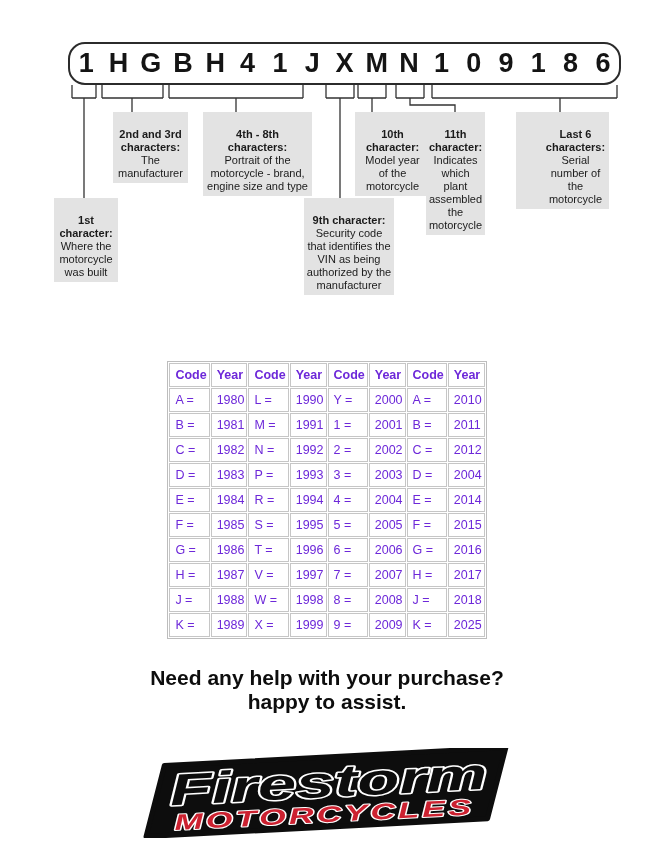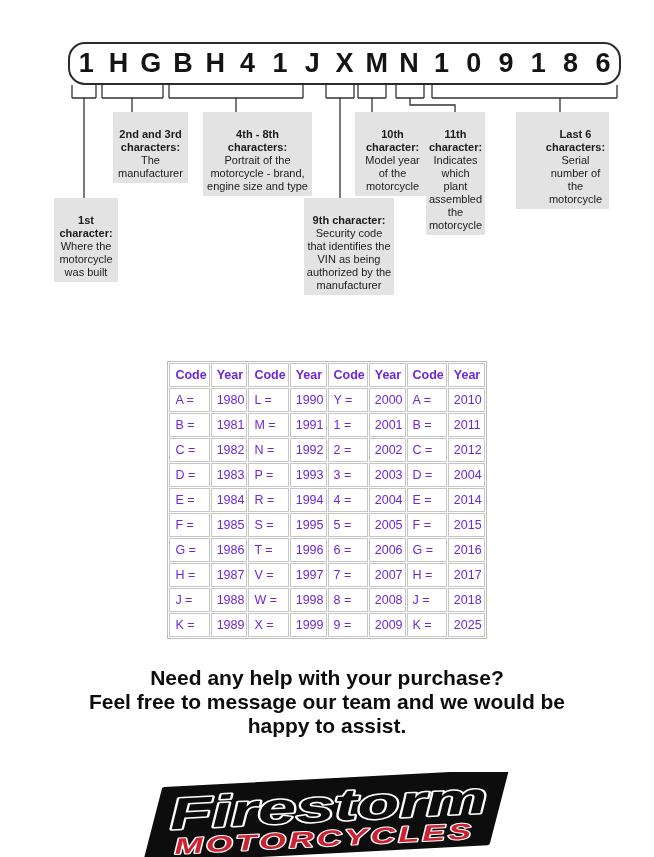--- a/index.html
+++ b/index.html
@@ -261,21 +261,20 @@
       <td>2009</td>
       <td>K =</td>
       <td>2025</td>
     </tr>
     </tbody>
 </table>
 
 <div class="help">
 
 <div>Need any help with your purchase?</div>
-    <div>Feel free to message our team and we would be</div>
     <div>happy to assist.</div>
   </div>
 
 <div class="logo-wrap">
   <svg class="logo-svg" width="384" height="90" viewBox="0 0 384 90">
     <g transform="rotate(-3 192 45)">
       <path d="M31,9 H373 L351,79 H9 Z" fill="#0d0d0d" stroke="#0d0d0d" stroke-width="5" stroke-linejoin="round"></path>
       <text x="194" y="49" text-anchor="middle" textLength="318" lengthAdjust="spacingAndGlyphs" font-family="'Liberation Sans', sans-serif" font-size="44" font-weight="bold" font-style="italic" fill="#0d0d0d" stroke="#ffffff" stroke-width="3" paint-order="stroke" stroke-linejoin="round">Firestorm</text>
       <text x="188" y="74" text-anchor="middle" textLength="300" lengthAdjust="spacingAndGlyphs" font-family="'Liberation Sans', sans-serif" font-size="22" font-weight="bold" font-style="italic" letter-spacing="2" fill="#cc2130" stroke="#ffffff" stroke-width="2" paint-order="stroke" stroke-linejoin="round">MOTORCYCLES</text>
     </g>

